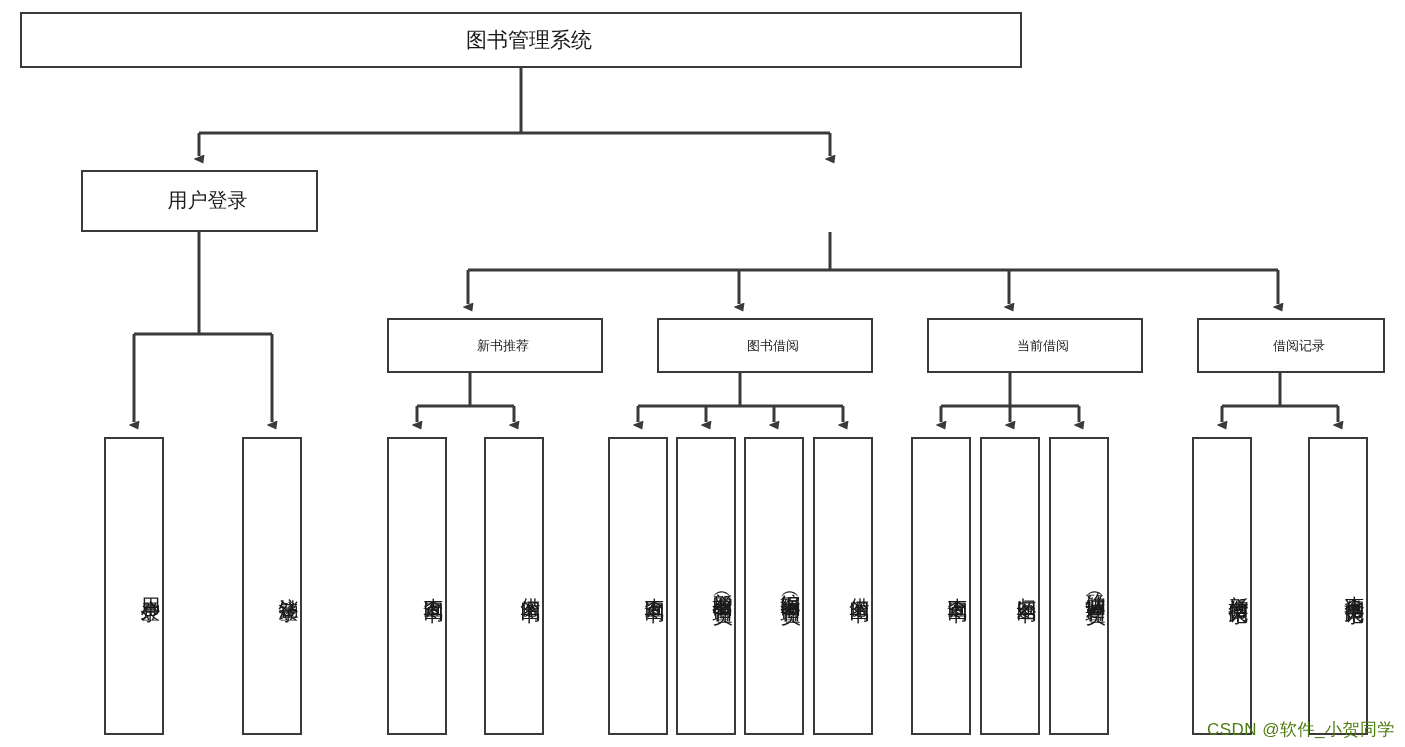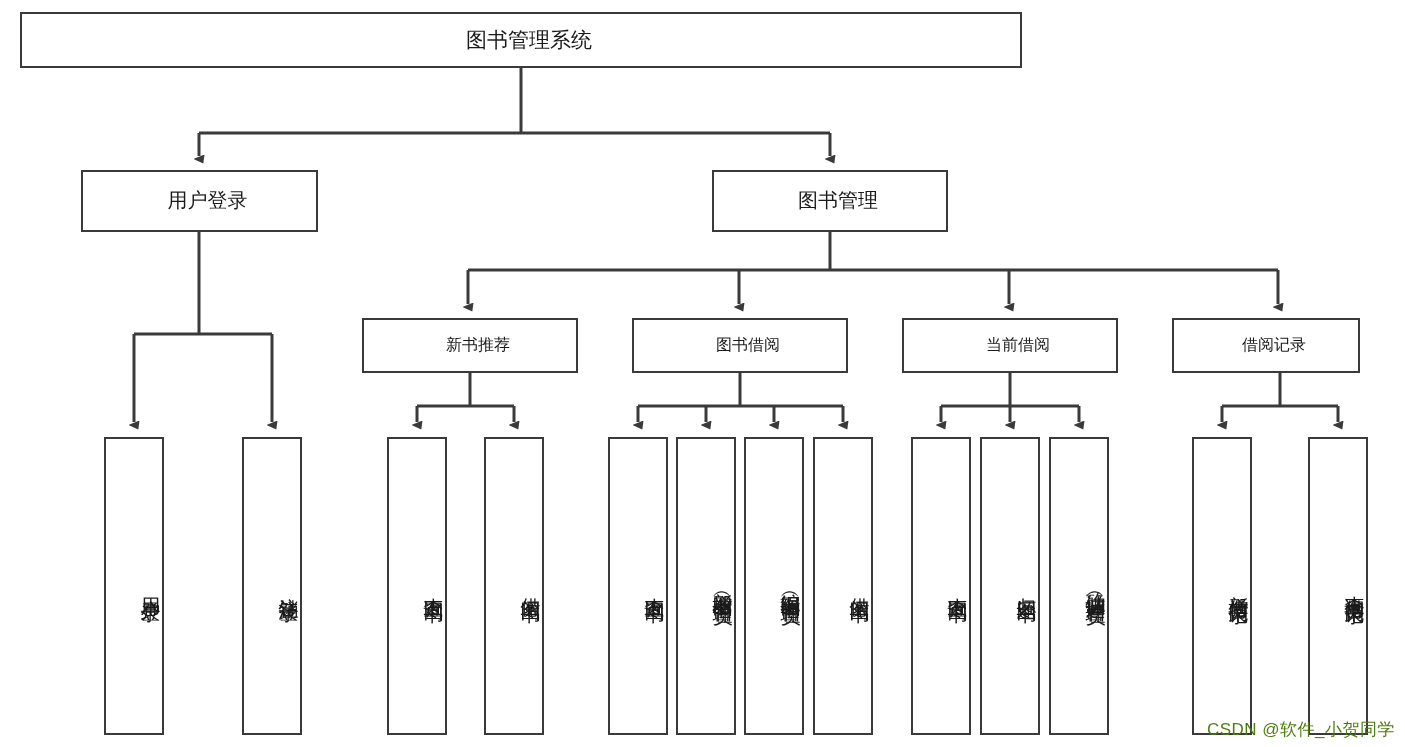--- a/index.html
+++ b/index.html
@@ -40,21 +40,22 @@
     overflow: hidden;
     padding-left: 16px;
   }
   .node.root {
     font-size: 21px;
   }
   .node.level2 {
     font-size: 20px;
   }
   .node.level3 {
-    font-size: 16px;
+    font-size: 13px;
+    margin-left: 25px;
   }
   .node.leaf {
     font-size: 20px;
     writing-mode: vertical-rl;
     text-orientation: upright;
     align-items: flex-start;
     justify-content: center;
     padding: 16px 0 16px 0;
     letter-spacing: 2px;
   }
@@ -131,23 +132,20 @@
   </svg>
 
   <div class="node root" style="left:20px; top:12px; width:1002px; height:56px;">
     <span>图书管理系统</span>
   </div>
 
   <div class="node level2" style="left:81px; top:170px; width:237px; height:62px;">
     <span>用户登录</span>
   </div>
 
-  <div class="node level2" style="left:712px; top:170px; width:236px; height:62px;">
-    <span>图书管理</span>
-  </div>
 
   <div class="node level3" style="left:362px; top:318px; width:216px; height:55px;">
     <span>新书推荐</span>
   </div>
 
   <div class="node level3" style="left:902px; top:318px; width:216px; height:55px;">
     <span>当前借阅</span>
   </div>
 
   <div class="node level3" style="left:632px; top:318px; width:216px; height:55px;">

